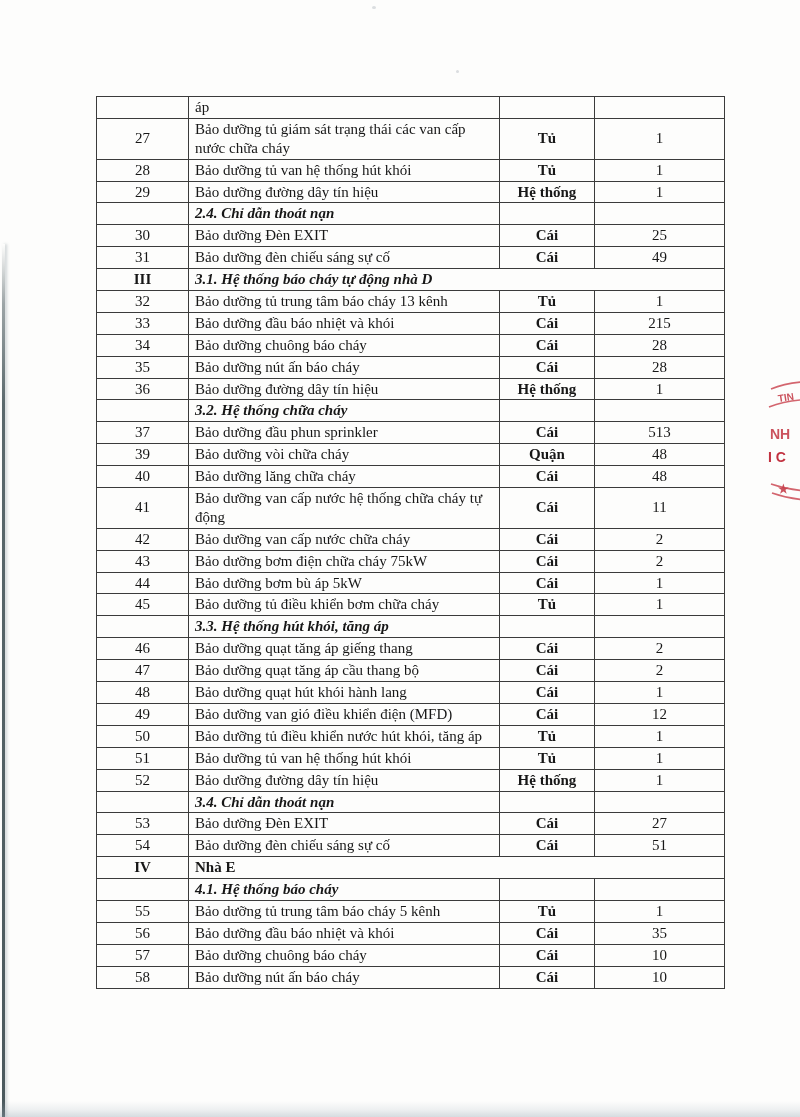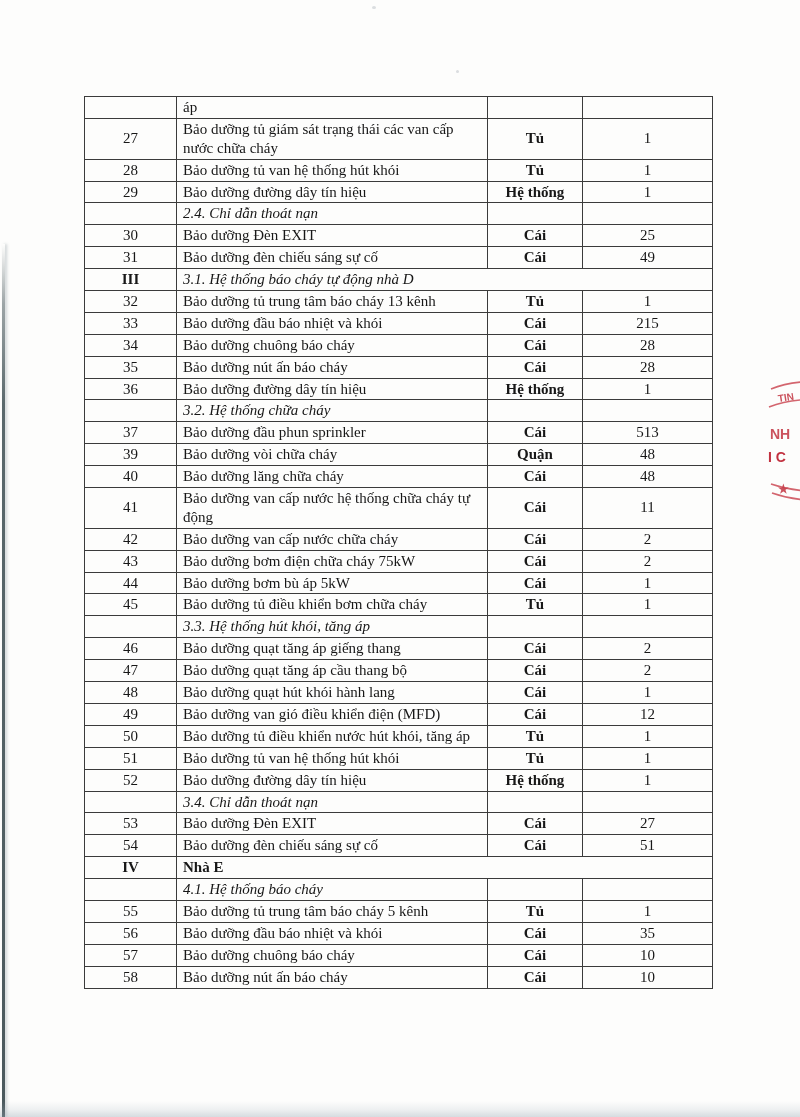--- a/index.html
+++ b/index.html
@@ -23,38 +23,38 @@
     position: absolute; left: 0; right: 0; bottom: 0; height: 16px;
     background: linear-gradient(to bottom,
       rgba(150,165,180,0) 0%, rgba(165,178,190,0.18) 55%, rgba(150,165,178,0.38) 100%);
   }
   .speck { position: absolute; background: #9aa3ab; border-radius: 50%; opacity: 0.35; }
   .s1 { left: 372px; top: 6px; width: 4px; height: 3px; }
   .s2 { left: 456px; top: 70px; width: 3px; height: 3px; }
 
   
   table.doc {
-    position: absolute; left: 84px; top: 96px;
+    position: absolute; left: 96px; top: 96px;
     width: 628px; table-layout: fixed;
     border-collapse: collapse;
   }
   table.doc td {
     border: 1px solid #3b3b3b;
     padding: 1px 6px;
     font-size: 15px; line-height: 1.26;
     color: #171717;
     vertical-align: middle;
     overflow: hidden;
   }
   table.doc tr { height: 21px; }
   td.c-no   { text-align: center; padding: 1px 2px; }
   td.c-desc { text-align: left; }
   td.c-unit { text-align: center; padding: 1px 2px; font-weight: bold; }
   td.c-qty  { text-align: center; padding: 1px 2px; }
-  .bi { font-weight: normal; font-style: italic; }
+  .bi { font-weight: bold; font-style: italic; }
   .b  { font-weight: bold; margin-top: 45px; }
 
   
   .stamp-clip {
     position: absolute; left: 765px; top: 376px; width: 35px; height: 130px;
     overflow: hidden;
   }
   .stamp-clip svg { position: absolute; left: 0; top: 0; }
   .stamp-arc { stroke: #cb4a55; stroke-width: 1.6; fill: none; opacity: 0.85; }
   .stamp-text {

